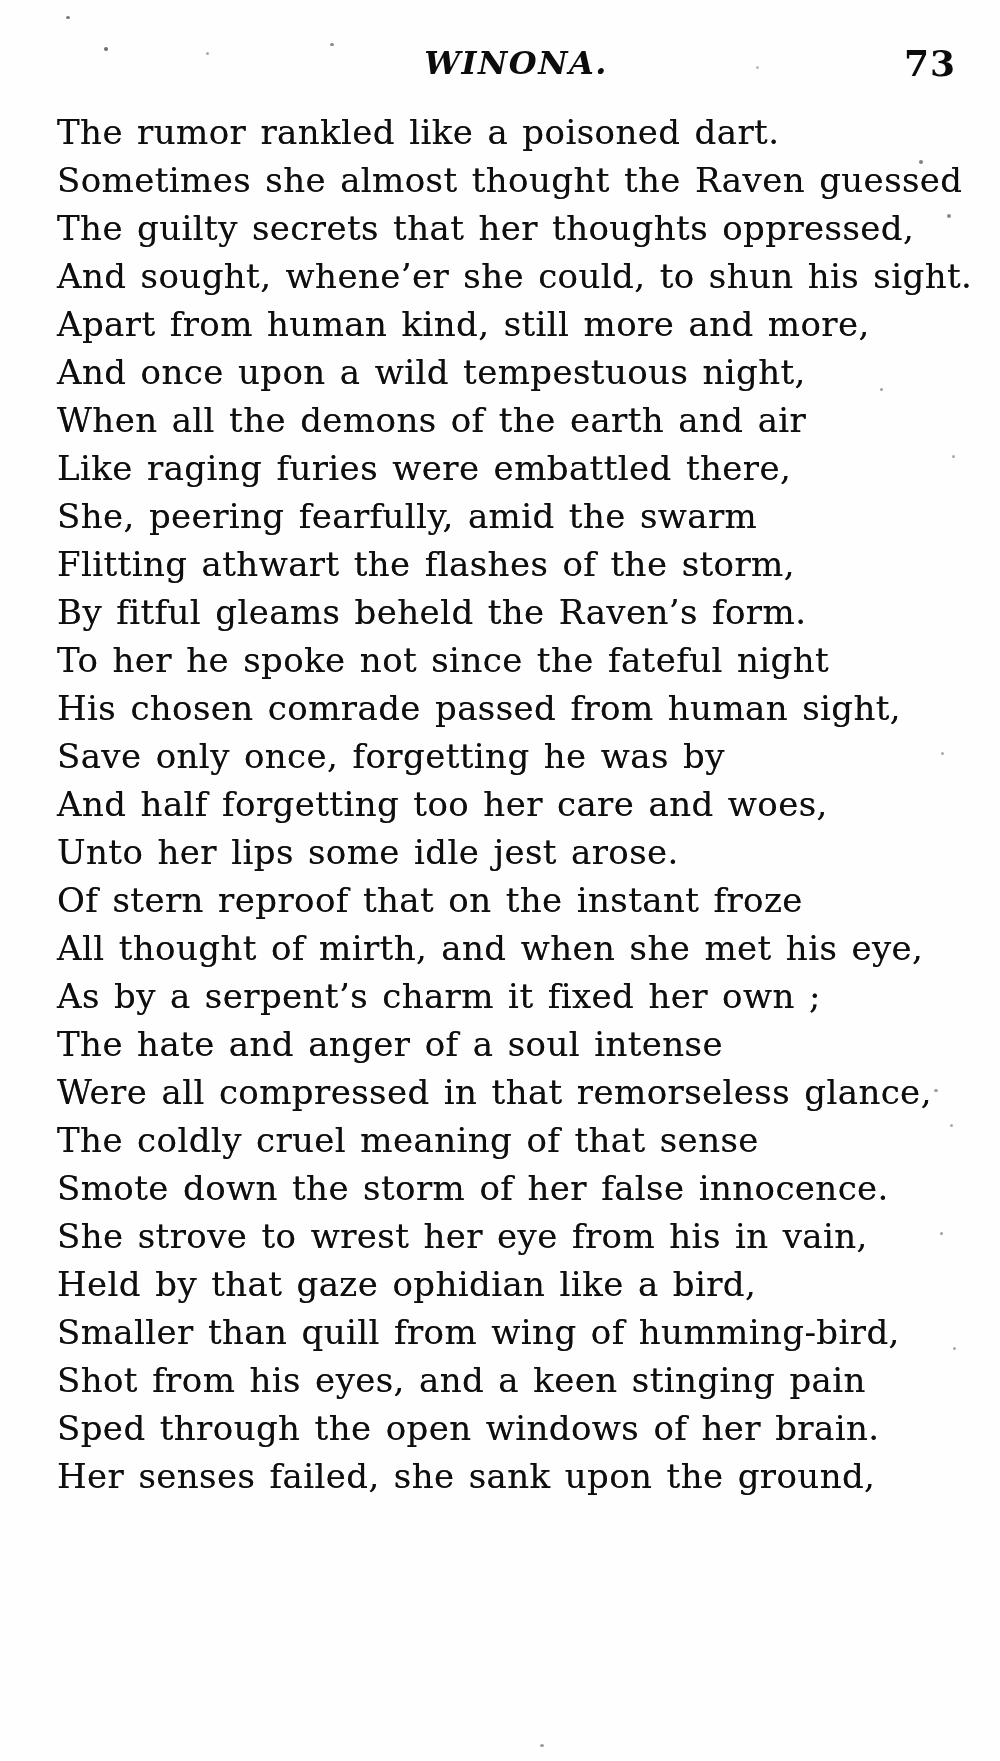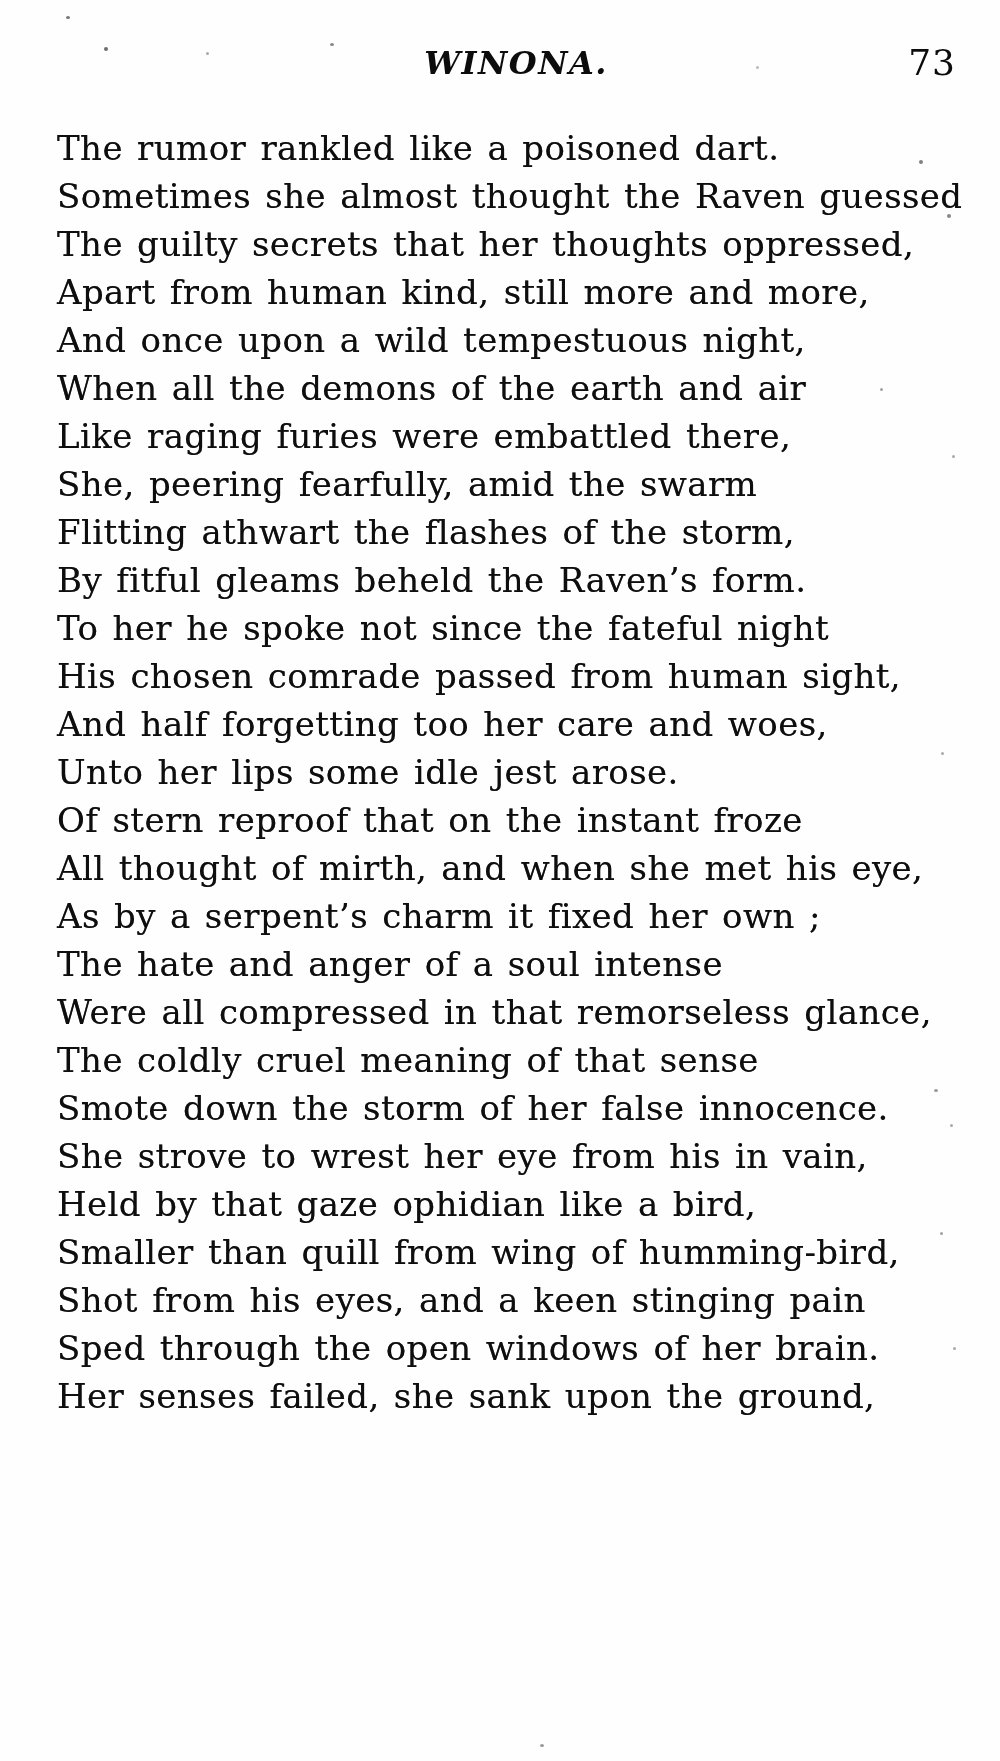--- a/index.html
+++ b/index.html
@@ -31,28 +31,28 @@
     font-weight: bold;
     font-size: 32px;
     letter-spacing: 1.5px;
     color: #0c0c0c;
   }
   .page-number {
     position: absolute;
     top: -2px;
     right: 60px;
     font-size: 36px;
-    font-weight: 400;
+    font-weight: 700;
     letter-spacing: 1px;
     color: #0c0c0c;
     text-align: center;
   }
   .poem {
     position: absolute;
-    top: 124px;
+    top: 108px;
     left: 57px;
     right: 38px;
   }
   .poem-line {
     font-size: 34px;
     line-height: 48px;
     white-space: nowrap;
     letter-spacing: 0.4px;
     word-spacing: 3px;
     color: #0e0e0e;
@@ -89,29 +89,31 @@
 
   <div class="running-header">
     <span class="header-title">WINONA.</span>
     <span class="page-number">73</span>
   </div>
 
   <div class="poem">
       <div class="poem-line">The rumor rankled like a poisoned dart.</div>
       <div class="poem-line">Sometimes she almost thought the Raven guessed</div>
       <div class="poem-line">The guilty secrets that her thoughts oppressed,</div>
+      <div class="poem-line">And sought, whene’er she could, to shun his sight.</div>
       <div class="poem-line">Apart from human kind, still more and more,</div>
       <div class="poem-line">And once upon a wild tempestuous night,</div>
       <div class="poem-line">When all the demons of the earth and air</div>
       <div class="poem-line">Like raging furies were embattled there,</div>
       <div class="poem-line">She, peering fearfully, amid the swarm</div>
       <div class="poem-line">Flitting athwart the flashes of the storm,</div>
       <div class="poem-line">By fitful gleams beheld the Raven’s form.</div>
       <div class="poem-line">To her he spoke not since the fateful night</div>
       <div class="poem-line">His chosen comrade passed from human sight,</div>
+      <div class="poem-line">Save only once, forgetting he was by</div>
       <div class="poem-line">And half forgetting too her care and woes,</div>
       <div class="poem-line">Unto her lips some idle jest arose.</div>
       <div class="poem-line">Of stern reproof that on the instant froze</div>
       <div class="poem-line">All thought of mirth, and when she met his eye,</div>
       <div class="poem-line">As by a serpent’s charm it fixed her own ;</div>
       <div class="poem-line">The hate and anger of a soul intense</div>
       <div class="poem-line">Were all compressed in that remorseless glance,</div>
       <div class="poem-line">The coldly cruel meaning of that sense</div>
       <div class="poem-line">Smote down the storm of her false innocence.</div>
       <div class="poem-line">She strove to wrest her eye from his in vain,</div>

